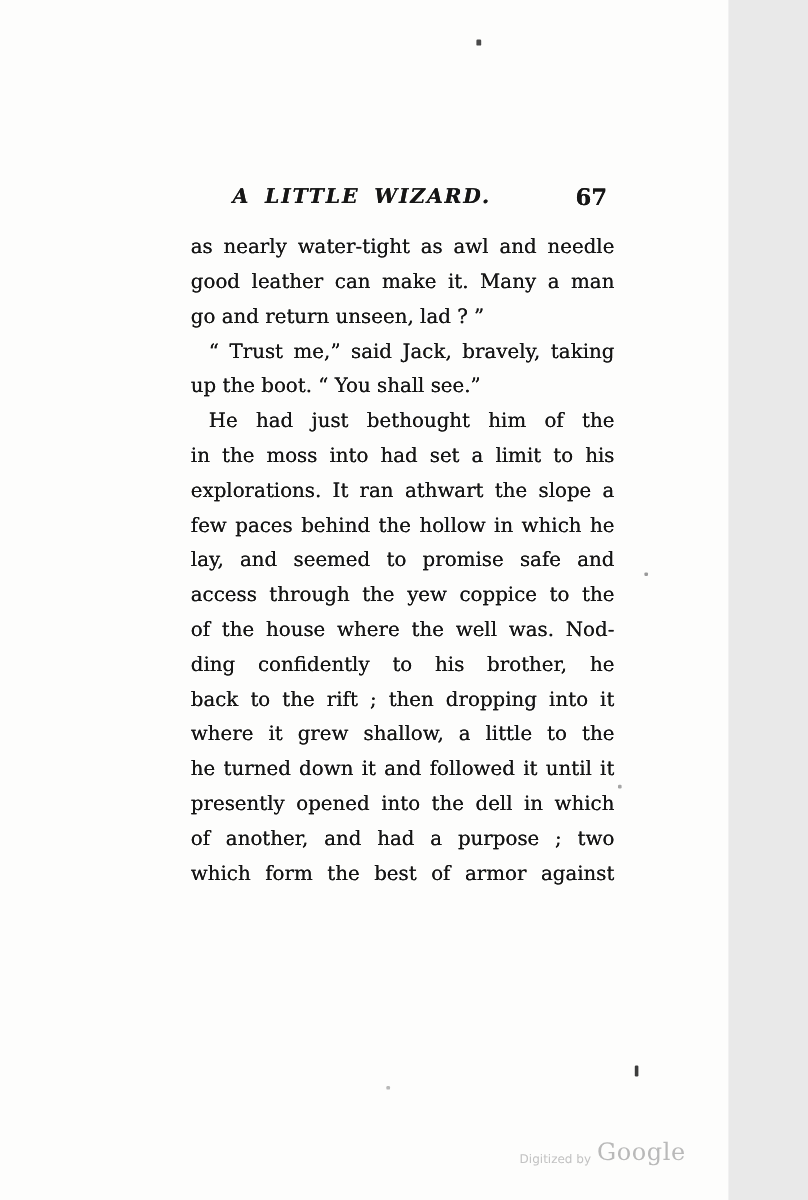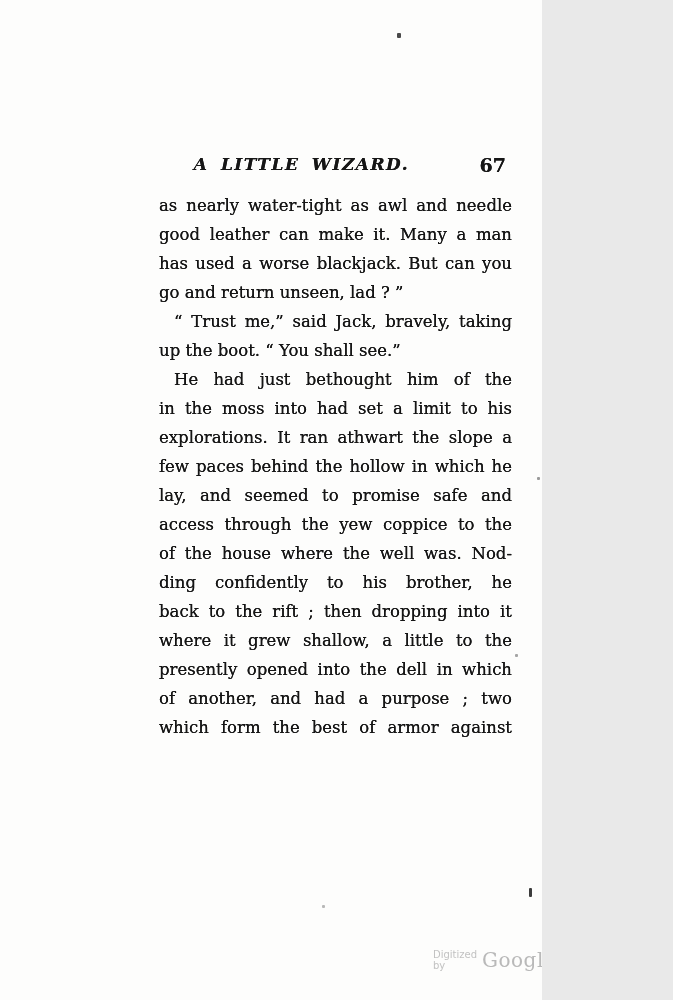--- a/index.html
+++ b/index.html
@@ -2,21 +2,21 @@
 <html><head>
 <meta charset="utf-8">
 <style>
   html, body {
     margin: 0;
     padding: 0;
     background: #e9e9e9;
   }
   .sheet {
     position: relative;
-    width: 542px;
+    width: 607px;
     height: 1000px;
     background: #fdfdfc;
     overflow: hidden;
     font-family: "DejaVu Serif", serif;
     color: #1b1b1b;
   }
   
   .running-header {
     position: absolute;
     left: 131px;
@@ -71,21 +71,21 @@
   }
   .line.indent {
     text-indent: 15px;
   }
   
   .watermark {
     position: absolute;
     left: 433px;
     top: 948px;
     display: flex;
-    align-items: center;
+    align-items: flex-end;
     gap: 5px;
     user-select: none;
   }
   .wm-prefix {
     font-family: "DejaVu Sans", sans-serif;
     font-size: 10px;
     color: #c2c2c2;
   }
   .wm-logo {
     font-family: "DejaVu Serif", serif;
@@ -105,34 +105,34 @@
 <div class="sheet">
 
   <div class="running-header">
     <div class="header-title">A LITTLE WIZARD.</div>
     <div class="header-folio">67</div>
   </div>
 
   <div class="text-block">
     <div class="line">as nearly water-tight as awl and needle and</div>
     <div class="line">good leather can make it.  Many a man</div>
-    <div class="line">has used a worse blackjack.  But can you</div>
     <div class="line para-end">go and return unseen, lad ? ”</div>
     <div class="line indent">“ Trust me,” said Jack, bravely, taking</div>
     <div class="line para-end">up the boot.  “ You shall see.”</div>
     <div class="line indent">He had just bethought him of the fissure</div>
     <div class="line">in the moss into had set a limit to his</div>
     <div class="line">explorations.  It ran athwart the slope a</div>
     <div class="line">few paces behind the hollow in which he</div>
     <div class="line">lay, and seemed to promise safe and secret</div>
     <div class="line">access through the yew coppice to the rear</div>
     <div class="line">of the house where the well was.  Nod-</div>
     <div class="line">ding confidently to his brother, he crawled</div>
     <div class="line">back to the rift ; then dropping into it</div>
     <div class="line">where it grew shallow, a little to the right,</div>
+    <div class="line">he turned down it and followed it until it</div>
     <div class="line">presently opened into the dell in which the</div>
     <div class="line">of another, and had a purpose ; two things</div>
     <div class="line">which form the best of armor against</div>
   </div>
 
   <div class="watermark">
     <span class="wm-prefix">Digitized by</span>
     <span class="wm-logo">Google</span>
   </div>
 

